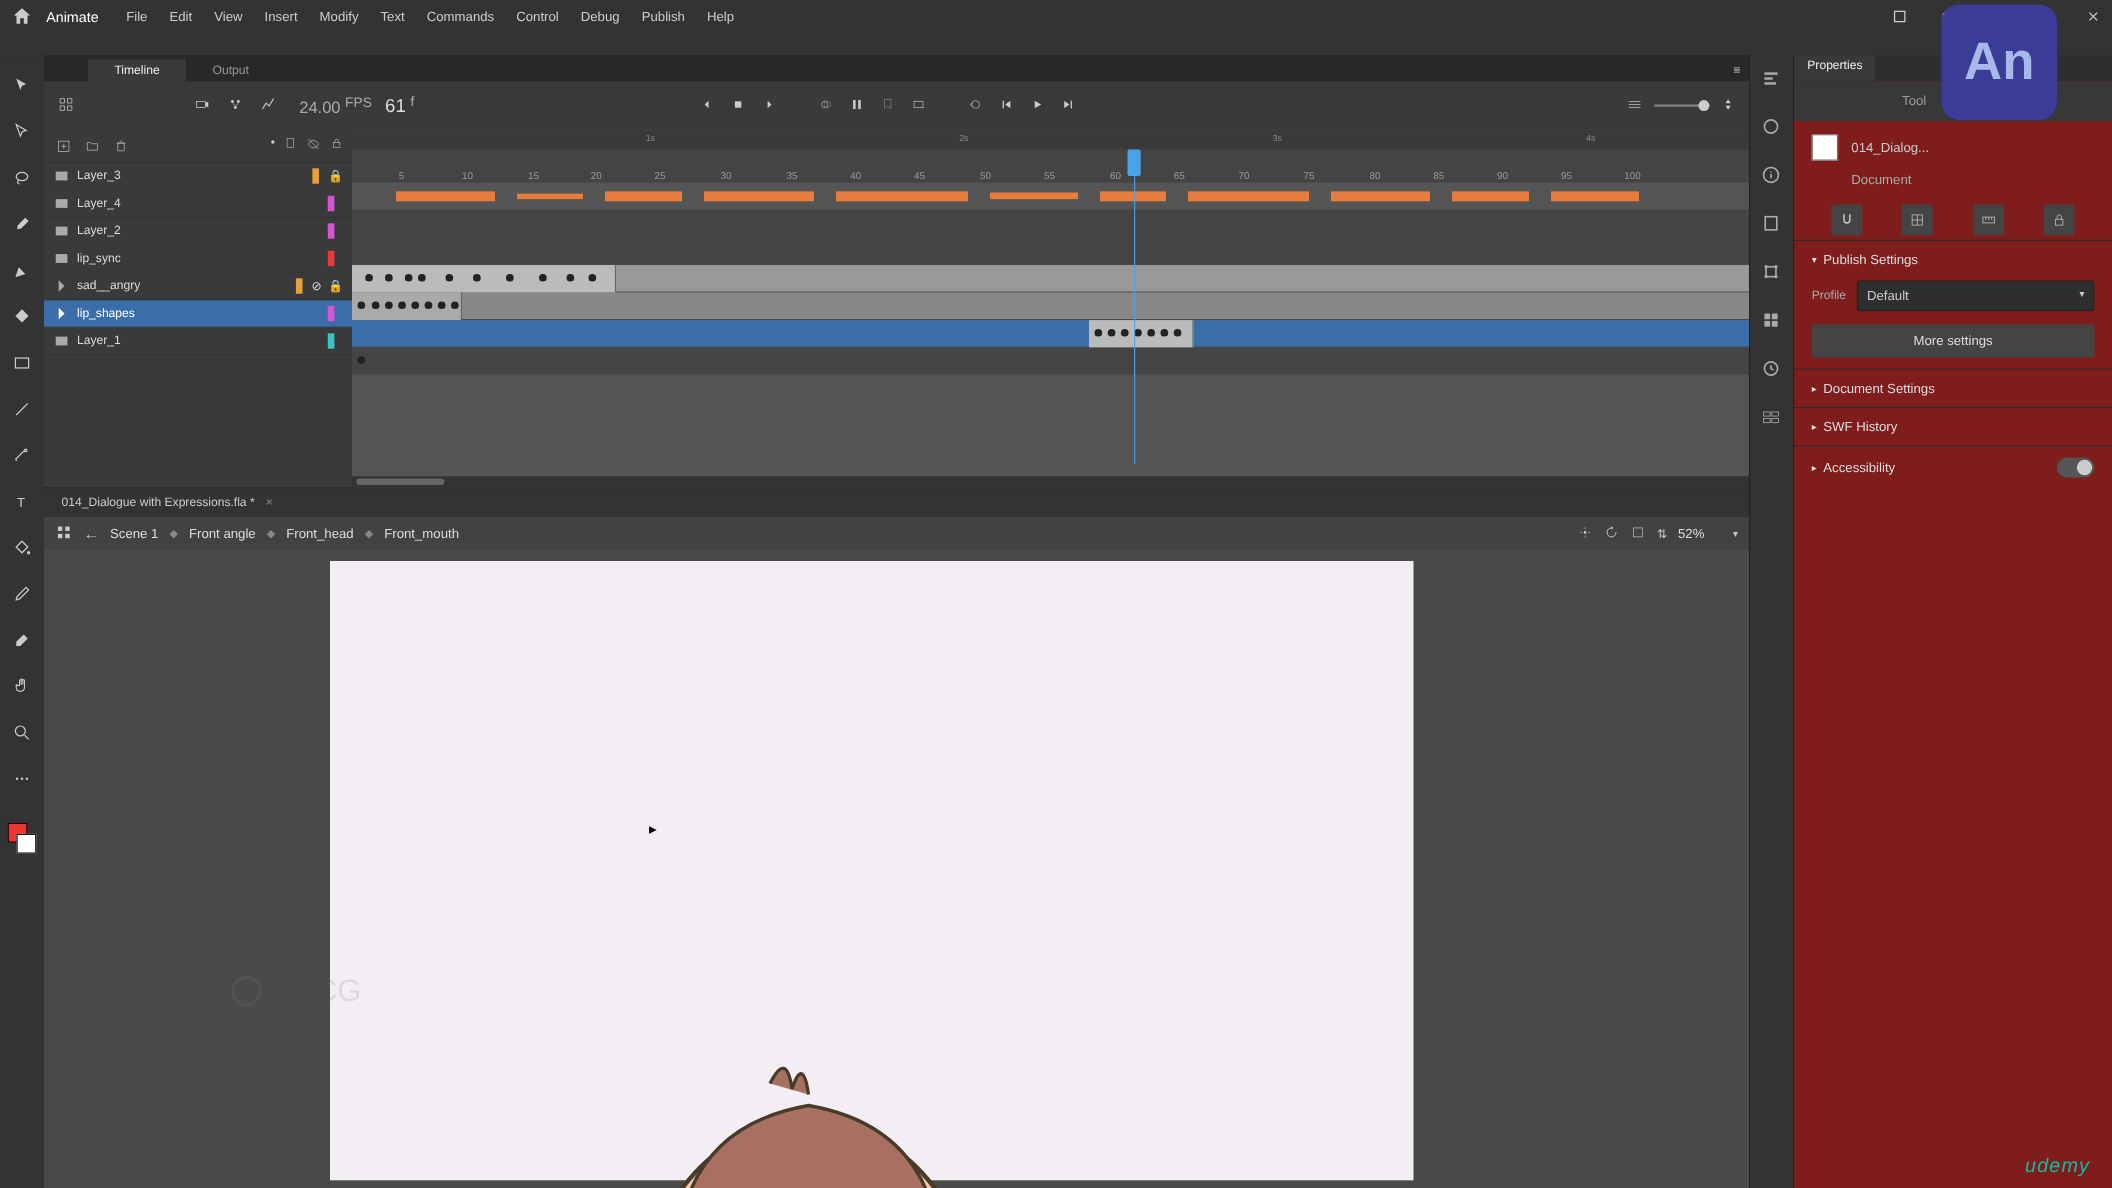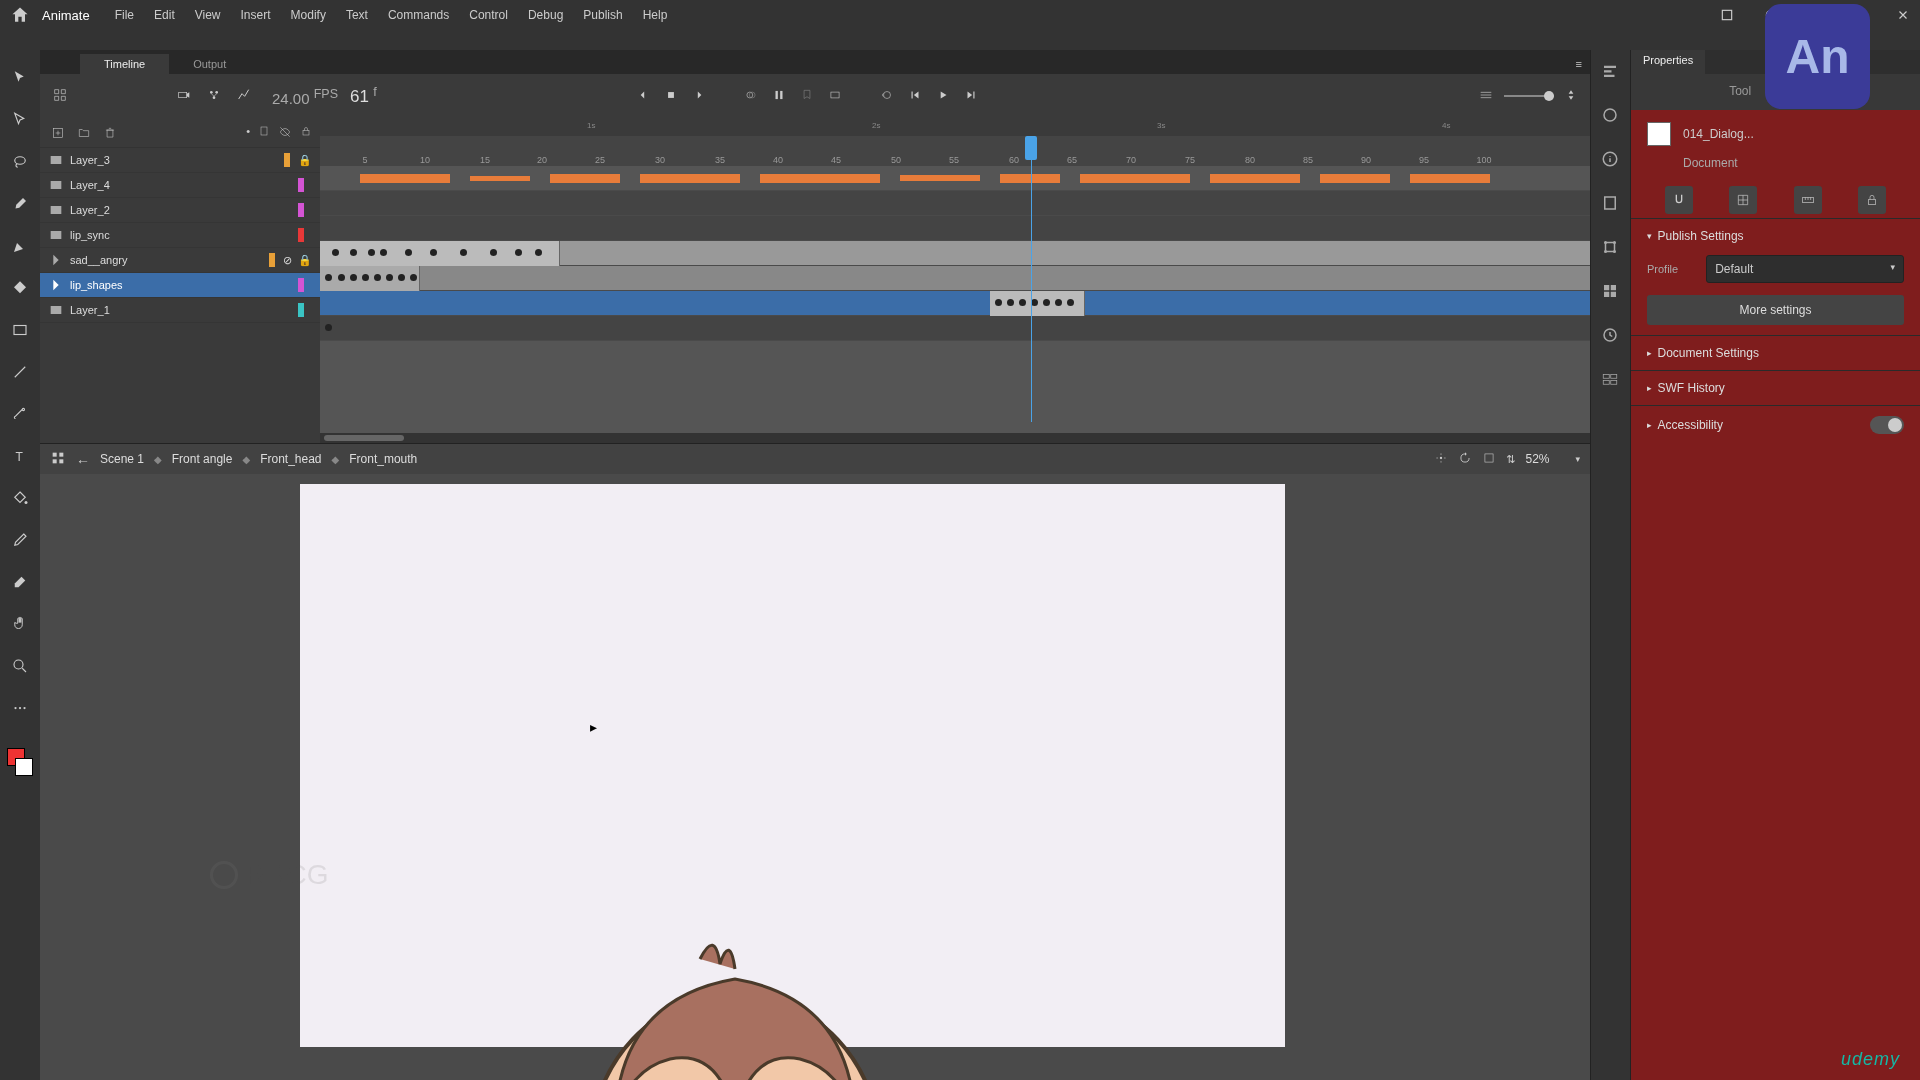--- a/index.html
+++ b/index.html
@@ -72,21 +72,21 @@
     .rp-subtabs{display:flex;height:36px;background:#383838;justify-content:center;align-items:center}
     .rp-subtab{padding:6px 18px;font-size:12px;color:#999;border-bottom:2px solid transparent}
     .rp-doc-info{padding:12px 16px}
     .rp-doc-row{display:flex;align-items:center;gap:12px;margin-bottom:10px}
     .doc-thumb{width:24px;height:24px;background:#fff;border:1px solid #666}
     .rp-icon-row{display:flex;justify-content:space-around;padding:4px 16px}
     .rp-icon-btn{width:28px;height:28px;background:#444;border-radius:3px;display:flex;align-items:center;justify-content:center}
     .rp-section{padding:10px 16px;border-top:1px solid #2a2a2a}
     .rp-section-head{display:flex;align-items:center;gap:6px;font-size:12px;color:#ddd;cursor:pointer}
     .rp-arrow{font-size:9px}
-    .rp-field-row{display:flex;align-items:center;gap:28px;margin-top:12px}
+    .rp-field-row{display:flex;align-items:center;gap:10px;margin-top:12px}
     .rp-select{flex:1;background:#2e2e2e;border:1px solid #222;color:#ccc;padding:6px 8px;border-radius:3px;font-size:12px;display:flex;justify-content:space-between}
     .rp-button{width:100%;background:#444;border:none;color:#ddd;padding:8px;border-radius:3px;margin-top:12px;font-size:12px}
     .rp-toggle{margin-left:auto;width:34px;height:18px;background:#555;border-radius:9px;position:relative}
     .rp-toggle::after{content:"";position:absolute;right:2px;top:2px;width:14px;height:14px;background:#ccc;border-radius:50%}
     .side-icons{position:absolute;right:290px;top:50px;width:40px;background:#333;display:flex;flex-direction:column;align-items:center;padding-top:12px;gap:24px;height:calc(100% - 50px);border-left:1px solid #222}
     .side-icons div{width:20px;height:20px;cursor:pointer}
     .side-icons svg{fill:#aaa;width:18px;height:18px}
     .logo-block{position:absolute;top:4px;right:50px;width:105px;height:105px;background:#3b3b98;border-radius:16px;display:flex;align-items:center;justify-content:center;font-size:48px;font-weight:bold;color:#a8b8e8}
     .udemy{position:absolute;right:20px;bottom:10px;color:#14b8a6;font-size:18px;font-style:italic;letter-spacing:1px}
     .hscroll{position:absolute;bottom:0;left:0;right:0;height:10px;background:#333}
@@ -498,20 +498,24 @@
         <div class="track dark">
           <div class="kf" style="left:5px"></div>
         </div>
         <div class="hscroll">
             <div class="hscroll-thumb"></div>
           </div>
       </div>
     </div>
   </div>
 
+  <div class="doc-tab-bar">
+    <div class="doc-tab">014_Dialogue with Expressions.fla *</div>
+    <span style="color:#888;margin-left:2px">×</span>
+  </div>
 
   <div class="breadcrumb">
     <div><svg width="16" height="16" viewBox="0 0 24 24" fill="#ccc">
           <rect x="4" y="4" width="6" height="6"></rect>
           <rect x="14" y="4" width="6" height="6"></rect>
           <rect x="4" y="14" width="6" height="6"></rect>
           <rect x="14" y="14" width="6" height="6"></rect>
         </svg></div>
     <div style="font-size:14px">←</div>
     <div class="bc-item">Scene 1</div>

